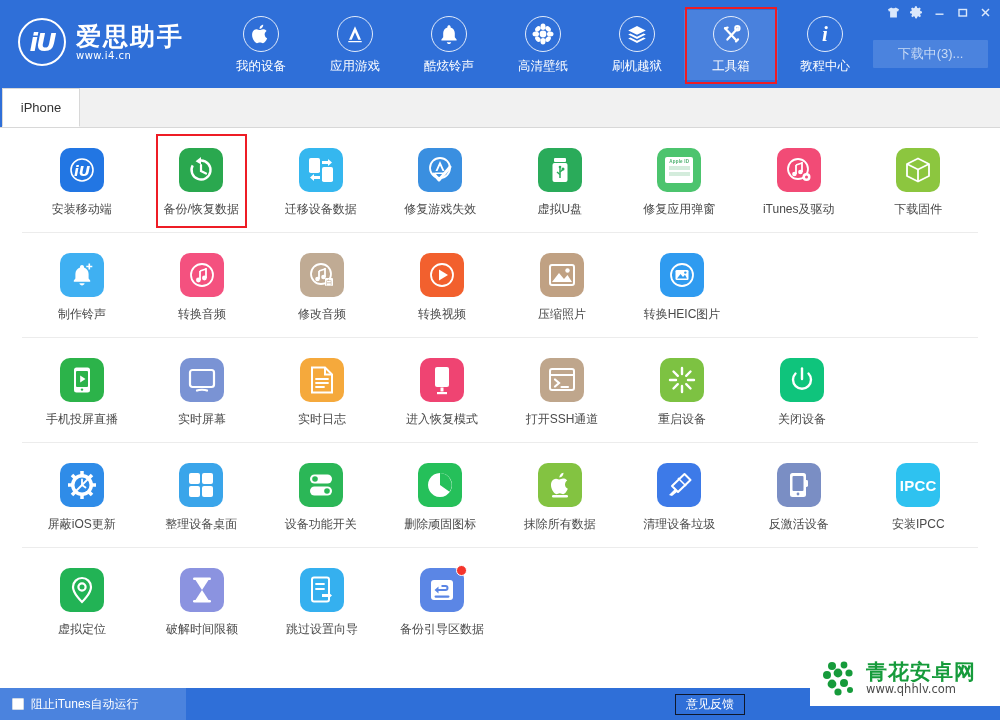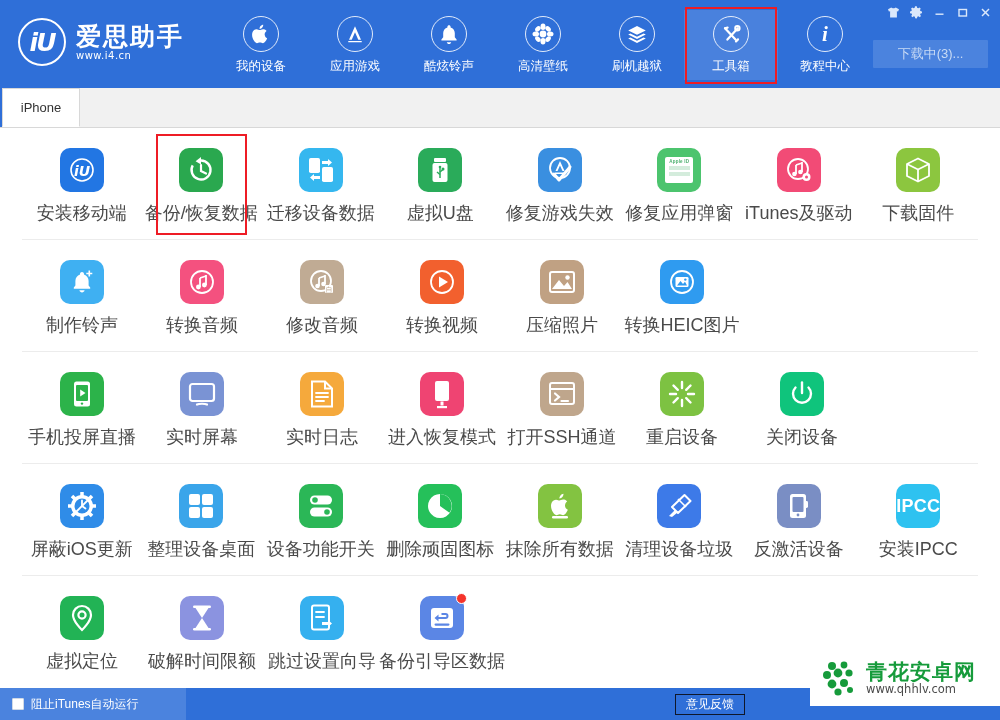--- a/index.html
+++ b/index.html
@@ -194,21 +194,21 @@
     width: 44px; height: 44px;
     border-radius: 10px;
     display: flex; align-items: center; justify-content: center;
     position: relative;
     color: #fff;
     flex: 0 0 44px;
   }
   .icon svg { display: block; }
   .cell-label {
     margin-top: 9px;
-    font-size: 18px;
+    font-size: 12px;
     color: #4a4a4a;
     white-space: nowrap;
   }
   .dot-badge {
     position: absolute;
     right: -3px; top: -3px;
     width: 11px; height: 11px;
     border-radius: 50%;
     background: #f5342b;
     border: 1.5px solid #fff;
@@ -289,21 +289,21 @@
     width: 28px; height: 26px;
     background: #fff;
     border-radius: 2px;
     display: flex; flex-direction: column;
     align-items: center;
     padding-top: 2px;
     gap: 2px;
   }
   .appleid-card .t { font-size: 4.5px; color: #4caf6d; font-weight: bold; letter-spacing: 0.2px; }
   .appleid-card .l { width: 21px; height: 4px; background: #d4ecdc; }
-  .ipcc-txt { font-size: 18px; font-weight: bold; color:#fff; letter-spacing: 0.3px; }
+  .ipcc-txt { font-size: 15px; font-weight: bold; color:#fff; letter-spacing: 0.3px; }
 </style>
 </head>
 <body>
 
 <div class="app">
 
   <div class="header">
 
     <div class="brand">
       <div class="brand-logo">iU</div>
@@ -462,46 +462,46 @@
               <rect x="4" y="4" width="11" height="15" rx="1.8" fill="#fff"></rect>
               <rect x="17" y="13" width="11" height="15" rx="1.8" fill="#fff"></rect>
               <path d="M17 7 L23 7 L23 5 L27 8.5 L23 12 L23 10 L17 10 Z" fill="#fff"></path>
               <path d="M15 25 L9 25 L9 27 L5 23.5 L9 20 L9 22 L15 22 Z" fill="#fff"></path>
             </svg>
         </div>
         <div class="cell-label">迁移设备数据</div>
       </div>
 
       <div class="cell">
+        <div class="icon" style="background:#3a8fe0">
+          <svg width="32" height="32" viewBox="0 0 32 32">
+              <circle cx="16" cy="14" r="10" fill="none" stroke="#fff" stroke-width="1.8"></circle>
+              <path d="M16 7 L20.5 17 H18.5 L16 11.5 L13.5 17 H11.5 Z" fill="#fff"></path>
+              <path d="M11 18.5 H21 V20 H11 Z" fill="#fff"></path>
+              <path d="M10 20 L15 26 L26 13" fill="none" stroke="#fff" stroke-width="3" stroke-linecap="round" stroke-linejoin="round"></path>
+            </svg>
+        </div>
+        <div class="cell-label">修复游戏失效</div>
+      </div>
+
+      <div class="cell">
         <div class="icon" style="background:#2aab5a">
           <svg width="30" height="30" viewBox="0 0 30 30">
               <rect x="9" y="3" width="12" height="4" rx="1" fill="#fff"></rect>
               <rect x="7.5" y="8" width="15" height="19" rx="2" fill="#fff"></rect>
               <g stroke="#2aab5a" stroke-width="1.5" fill="none">
                 <path d="M15 23 V13"></path>
                 <path d="M15 17 L18 14.5"></path>
                 <path d="M15 19.5 L12 17"></path>
               </g>
               <circle cx="18" cy="14" r="1.5" fill="#2aab5a"></circle>
               <circle cx="15" cy="12" r="1.3" fill="#2aab5a"></circle>
             </svg>
         </div>
         <div class="cell-label">虚拟U盘</div>
-      </div>
-
-      <div class="cell">
-        <div class="icon" style="background:#3a8fe0">
-          <svg width="32" height="32" viewBox="0 0 32 32">
-              <circle cx="16" cy="14" r="10" fill="none" stroke="#fff" stroke-width="1.8"></circle>
-              <path d="M16 7 L20.5 17 H18.5 L16 11.5 L13.5 17 H11.5 Z" fill="#fff"></path>
-              <path d="M11 18.5 H21 V20 H11 Z" fill="#fff"></path>
-              <path d="M10 20 L15 26 L26 13" fill="none" stroke="#fff" stroke-width="3" stroke-linecap="round" stroke-linejoin="round"></path>
-            </svg>
-        </div>
-        <div class="cell-label">修复游戏失效</div>
       </div>
 
       <div class="cell">
         <div class="icon" style="background:#4cc46e">
           <div class="appleid-card">
             <div class="t">Apple ID</div>
             <div class="l"></div>
             <div class="l"></div>
           </div>
         </div>

